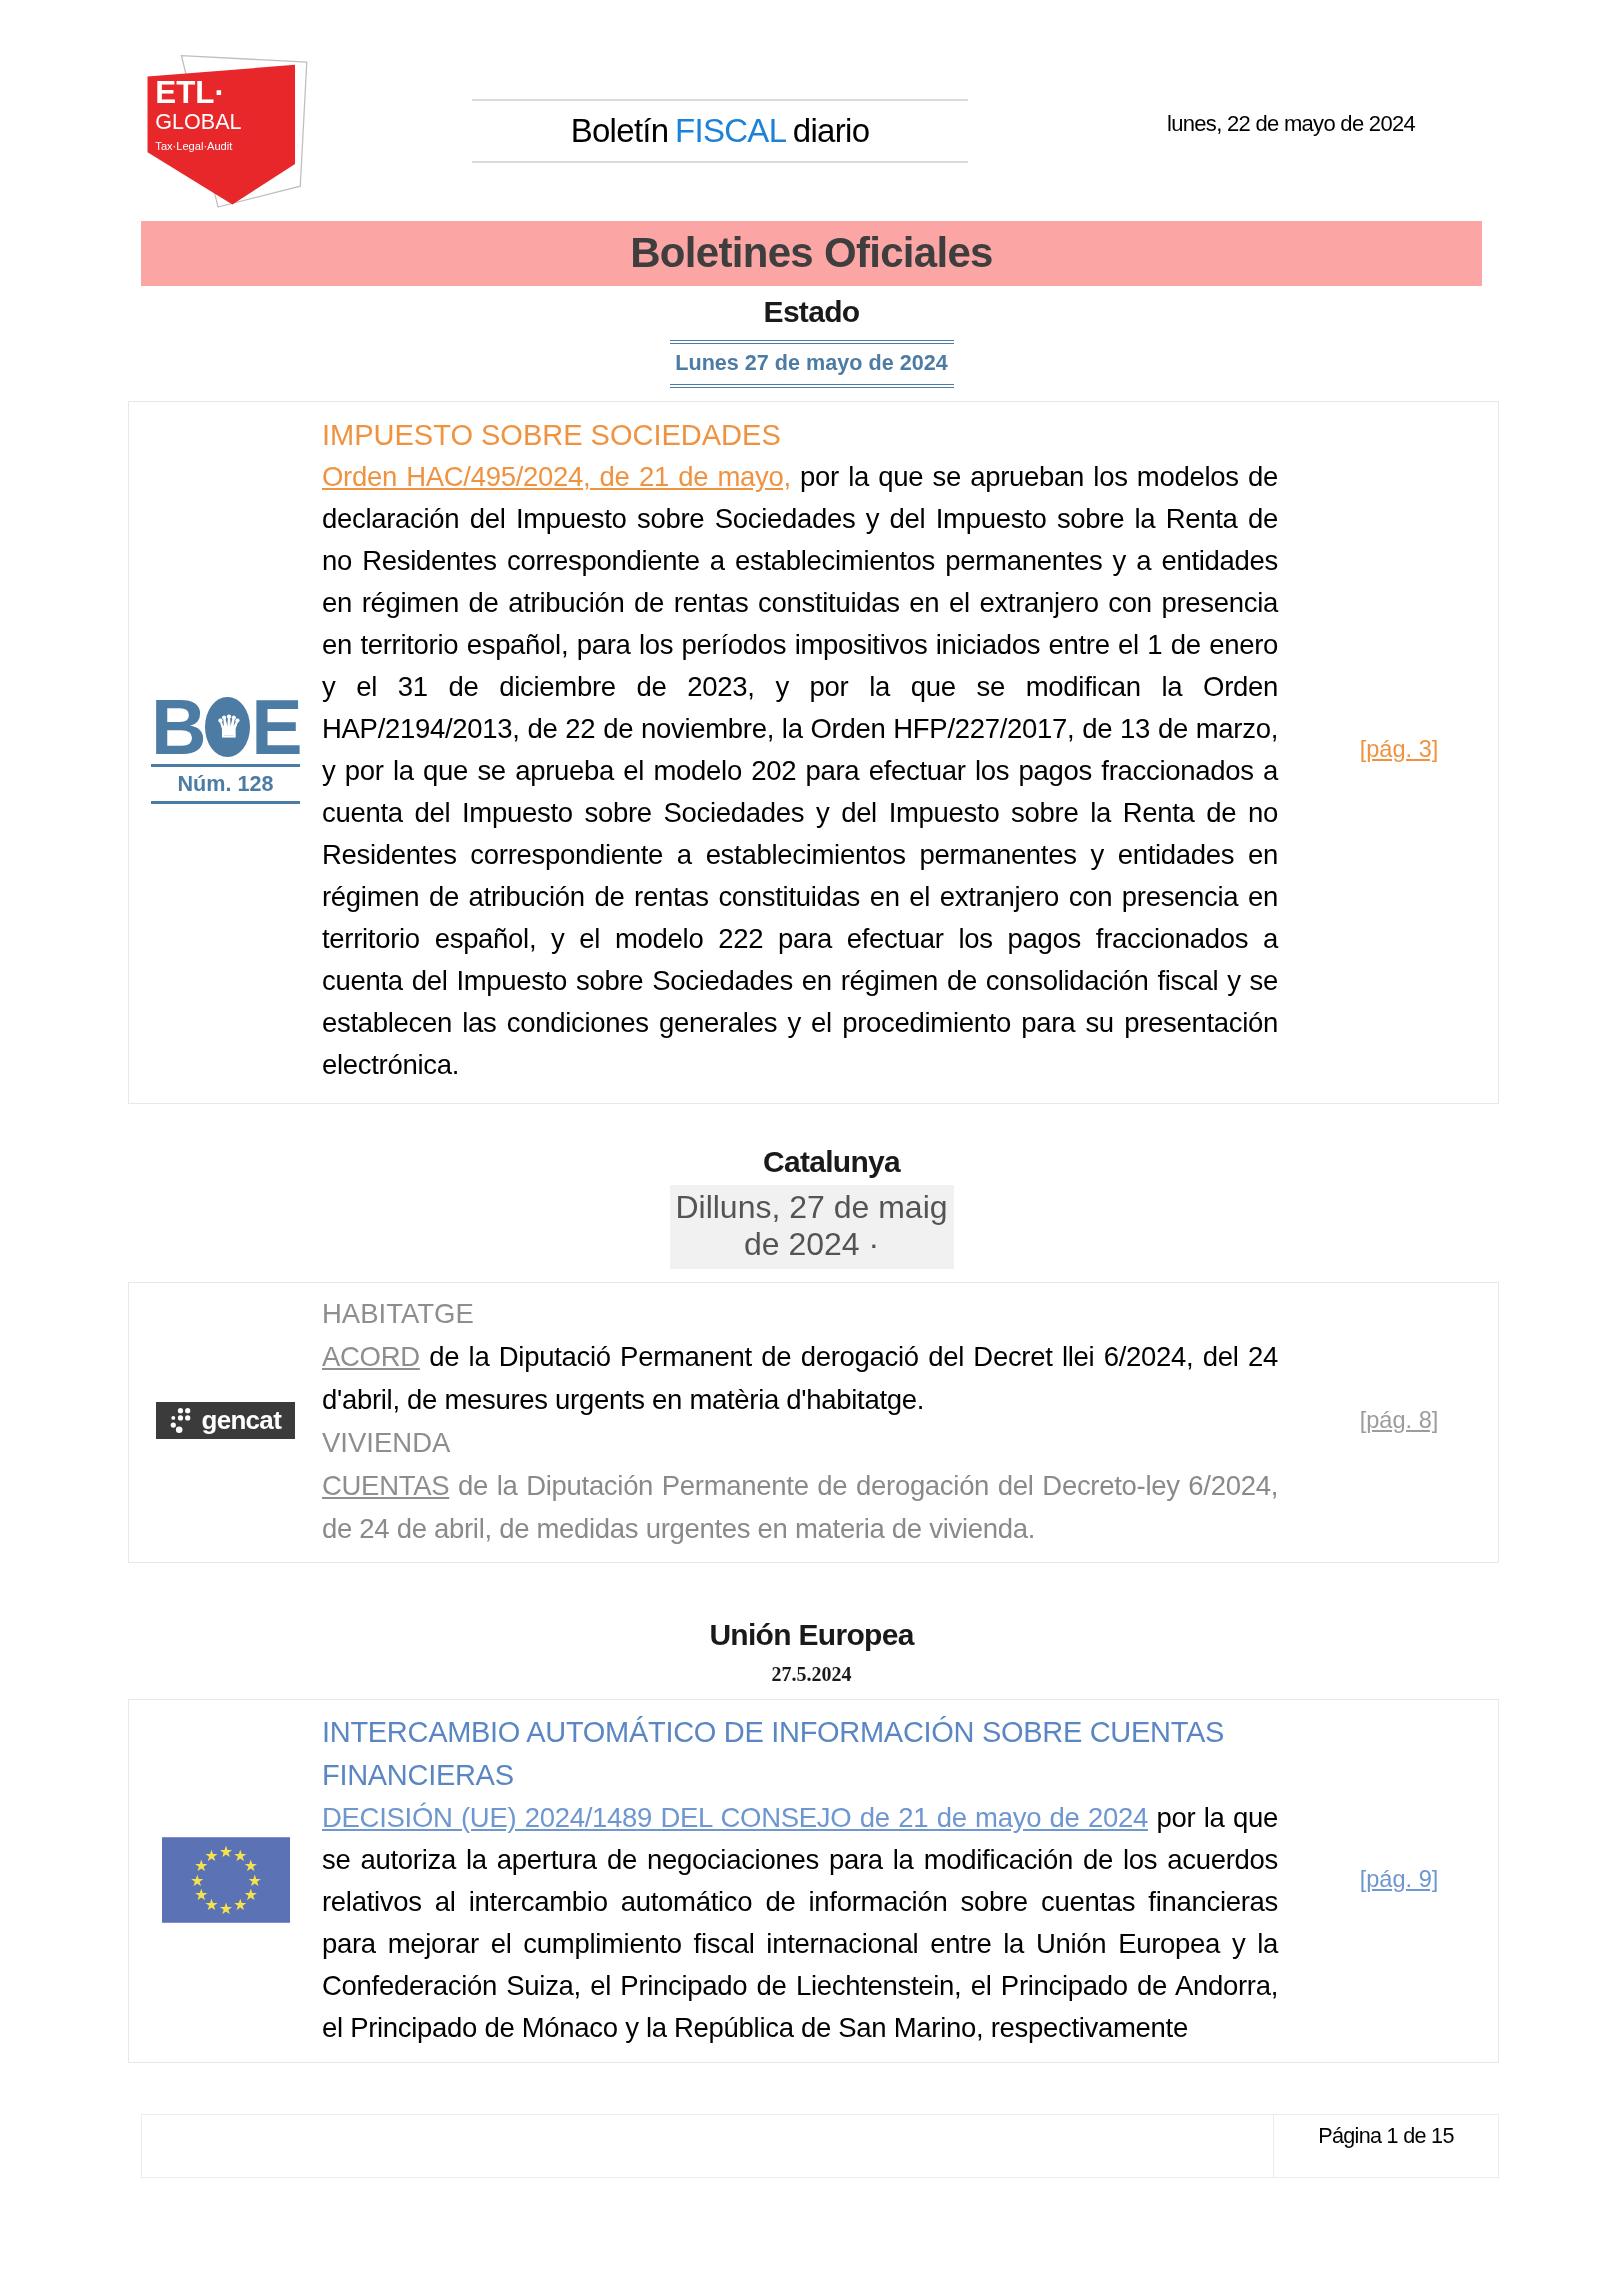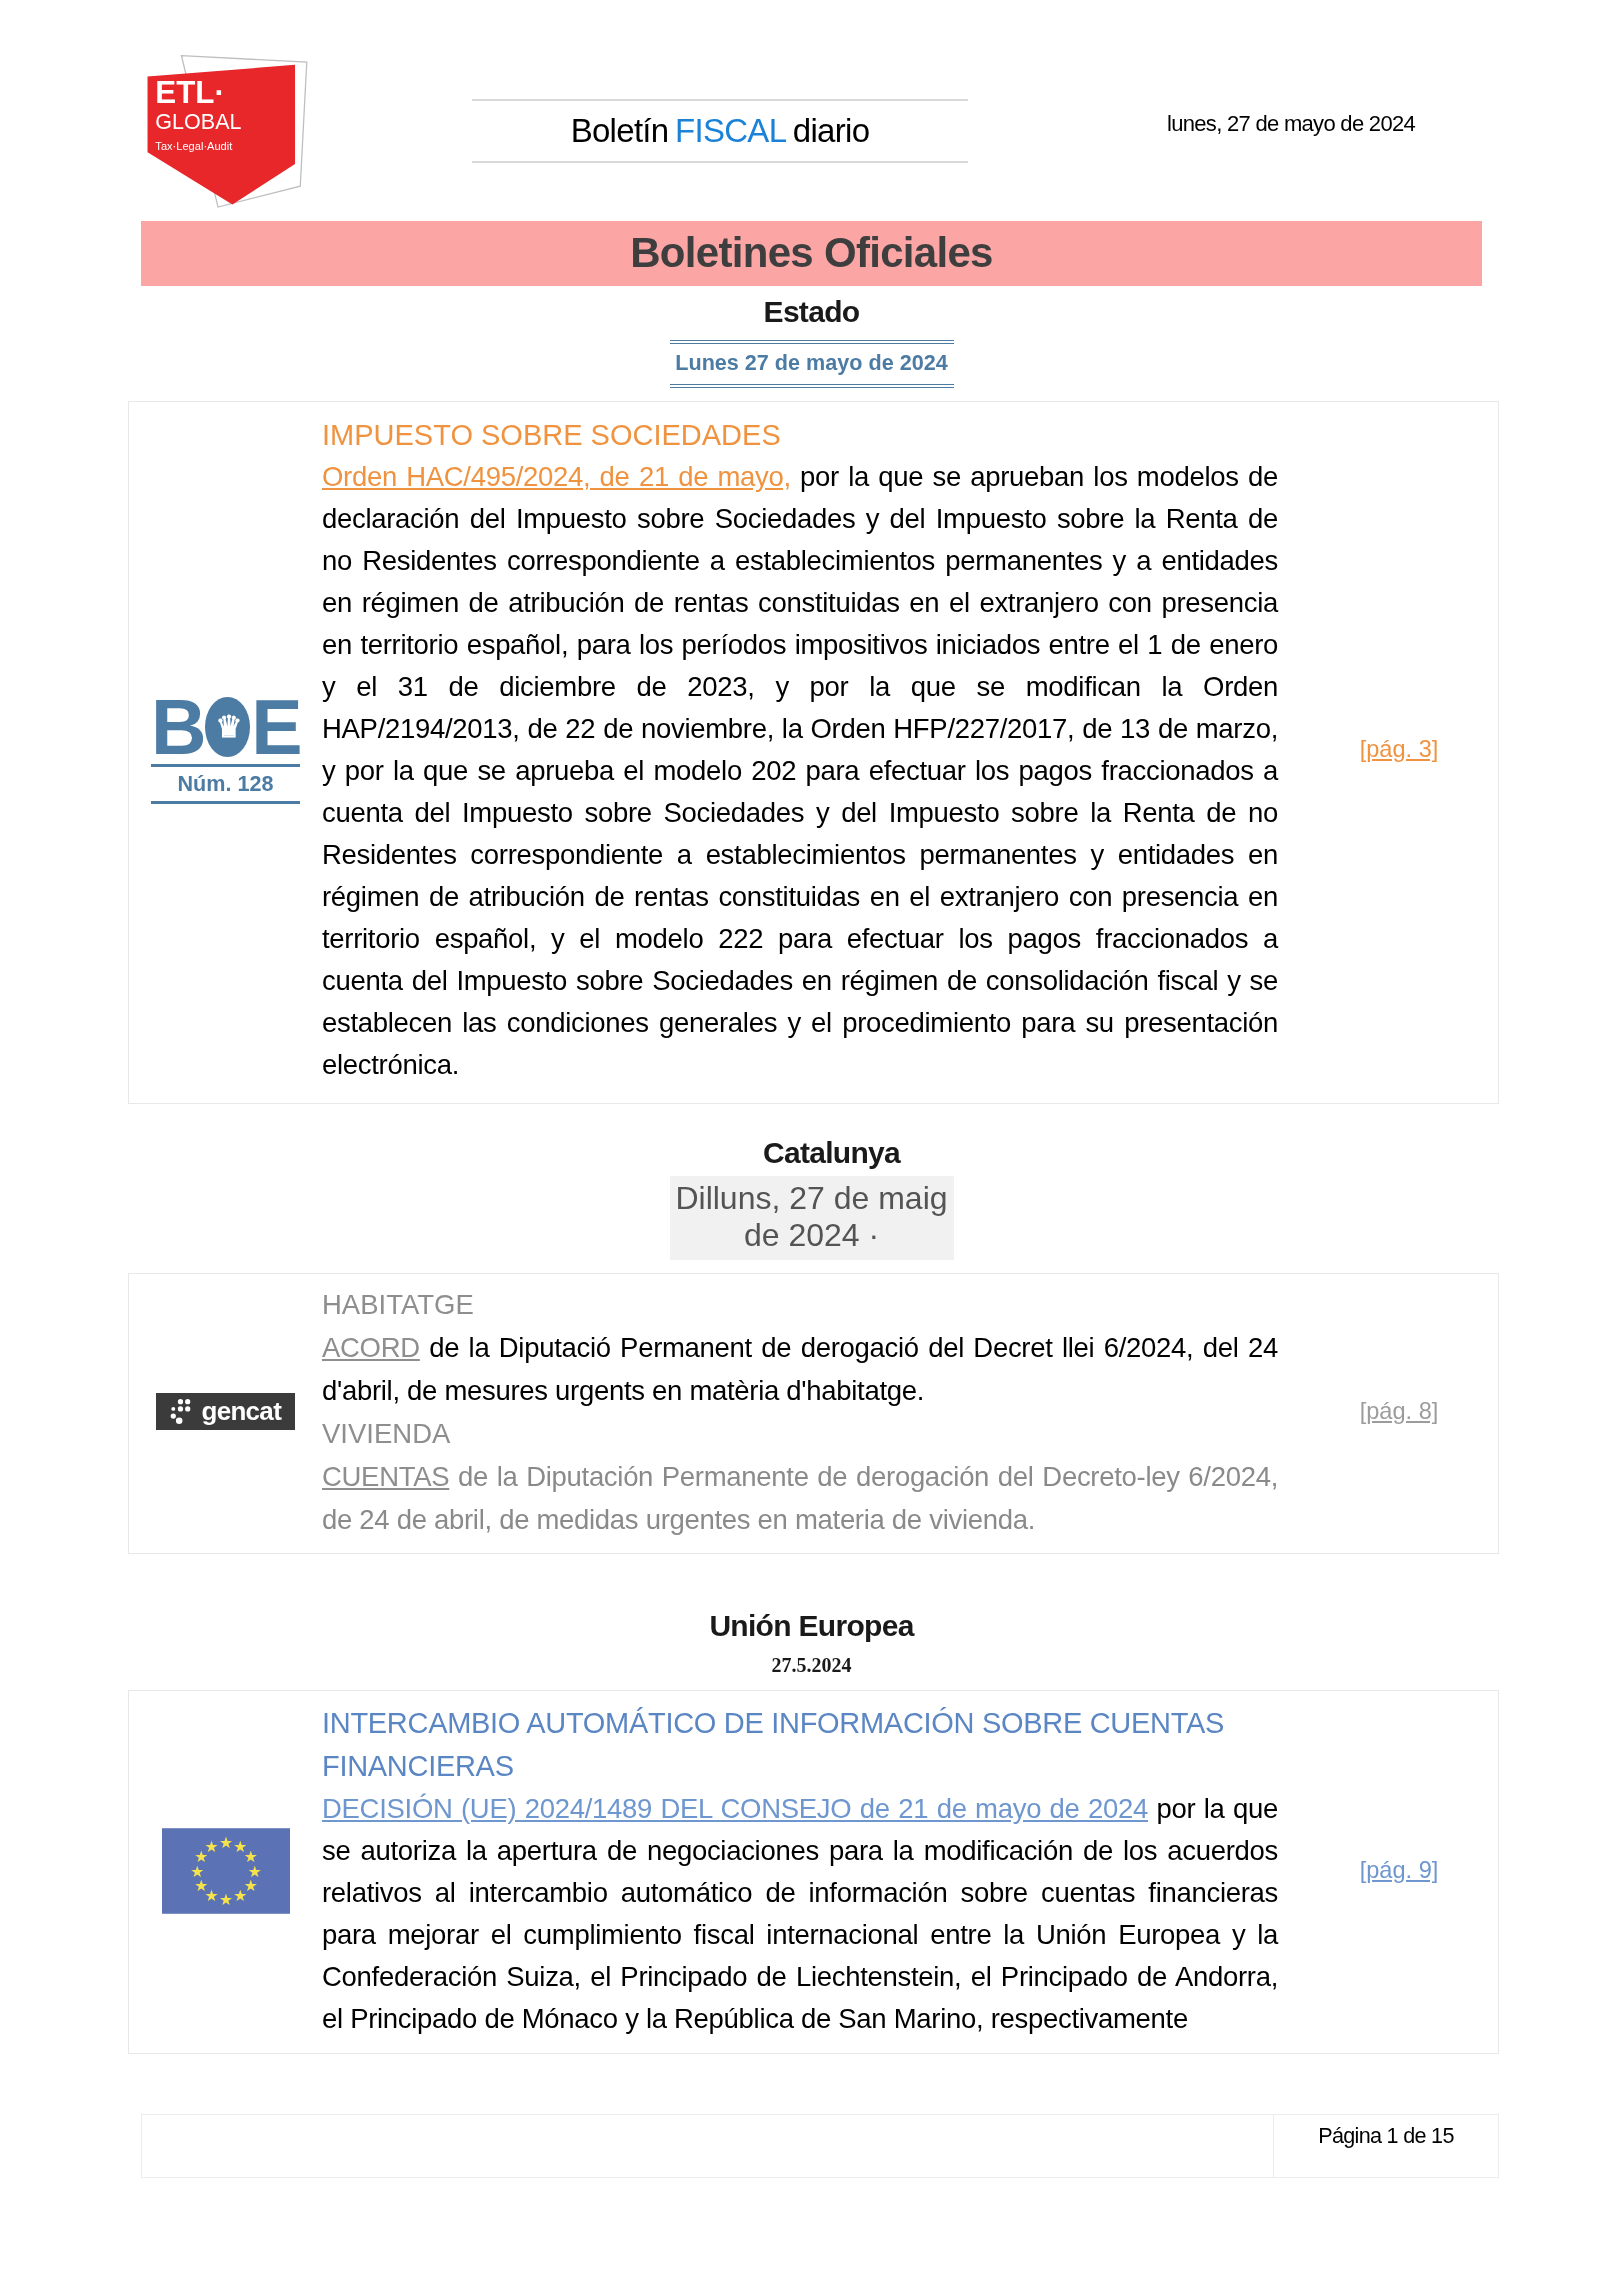--- a/index.html
+++ b/index.html
@@ -131,21 +131,21 @@
         <polygon points="62,2 254,12 244,202 118,234" fill="#ffffff" stroke="#bfbfbf" stroke-width="2"></polygon>
         <polygon points="10,34 236,16 236,168 140,230 10,150" fill="#e8272b"></polygon>
         <text x="22" y="74" font-size="48" font-weight="bold" fill="#ffffff">ETL·</text>
         <text x="22" y="114" font-size="33" fill="#ffffff">GLOBAL</text>
         <text x="22" y="146" font-size="17" fill="#ffffff">Tax·Legal·Audit</text>
       </svg>
     </div>
 
     <div class="header-title"><span>Boletín</span><span class="t-fiscal">FISCAL</span><span>diario</span></div>
 
-    <div class="header-date">lunes, 27 de mayo de 2024</div>
+    <div class="header-date">lunes, 22 de mayo de 2024</div>
   </div>
 
   <div class="main-band">Boletines Oficiales</div>
 
   <div class="section-title">Estado</div>
 
   <div class="estado-dateband">Lunes 27 de mayo de 2024</div>
 
   <div class="item-box">
     <div class="col-logo">
@@ -164,21 +164,21 @@
     </div>
     <div class="col-text">
       <div class="topic-orange">IMPUESTO SOBRE SOCIEDADES</div>
       <p class="body-text"><span class="link-orange">Orden HAC/495/2024, de 21 de mayo,</span><span> por la que se aprueban los modelos de declaración del Impuesto sobre Sociedades y del Impuesto sobre la Renta de no Residentes correspondiente a establecimientos permanentes y a entidades en régimen de atribución de rentas constituidas en el extranjero con presencia en territorio español, para los períodos impositivos iniciados entre el 1 de enero y el 31 de diciembre de 2023, y por la que se modifican la Orden HAP/2194/2013, de 22 de noviembre, la Orden HFP/227/2017, de 13 de marzo, y por la que se aprueba el modelo 202 para efectuar los pagos fraccionados a cuenta del Impuesto sobre Sociedades y del Impuesto sobre la Renta de no Residentes correspondiente a establecimientos permanentes y entidades en régimen de atribución de rentas constituidas en el extranjero con presencia en territorio español, y el modelo 222 para efectuar los pagos fraccionados a cuenta del Impuesto sobre Sociedades en régimen de consolidación fiscal y se establecen las condiciones generales y el procedimiento para su presentación electrónica.</span></p>
     </div>
     <div class="col-page">
       <span class="pag-orange">[pág. 3]</span>
     </div>
   </div>
 
-  <div class="section-title" style="margin-top:32px;padding-left:40px;">Catalunya</div>
+  <div class="section-title" style="margin-top:41px;padding-left:40px;">Catalunya</div>
 
   <div class="cat-dateband">Dilluns, 27 de maig de 2024 ·</div>
 
   <div class="item-box" style="padding-top:9.2px; padding-bottom:11.8px;">
     <div class="col-logo">
       <div class="gencat-logo">
         <svg width="23.6" height="29" viewBox="0 0 36 44">
           <circle cx="16" cy="7" r="4" fill="#fff"></circle>
           <circle cx="27" cy="7" r="4" fill="#fff"></circle>
           <circle cx="5" cy="18" r="3" fill="#fff"></circle>

